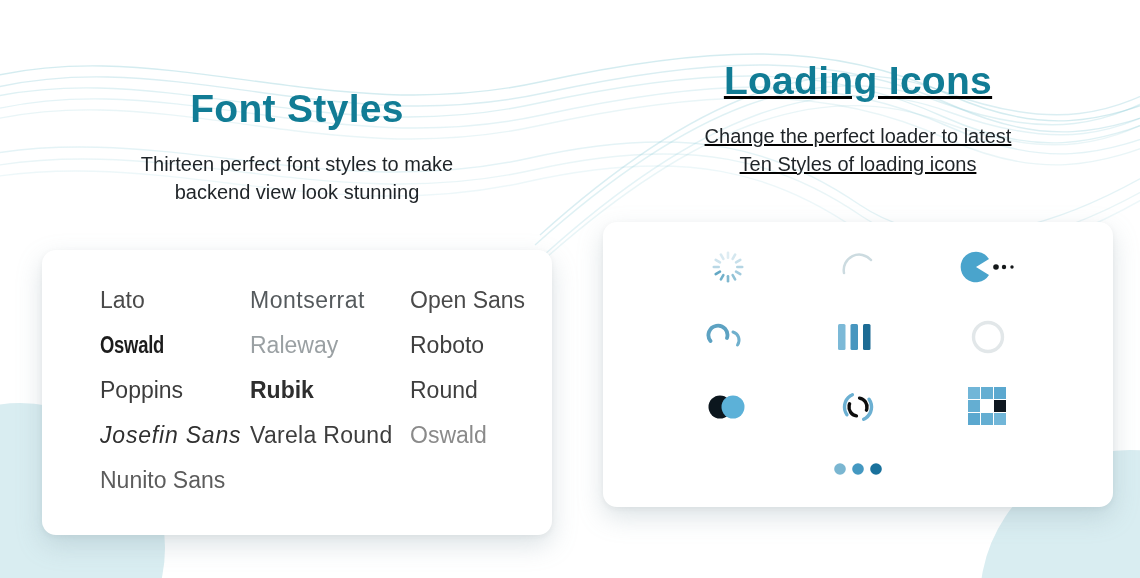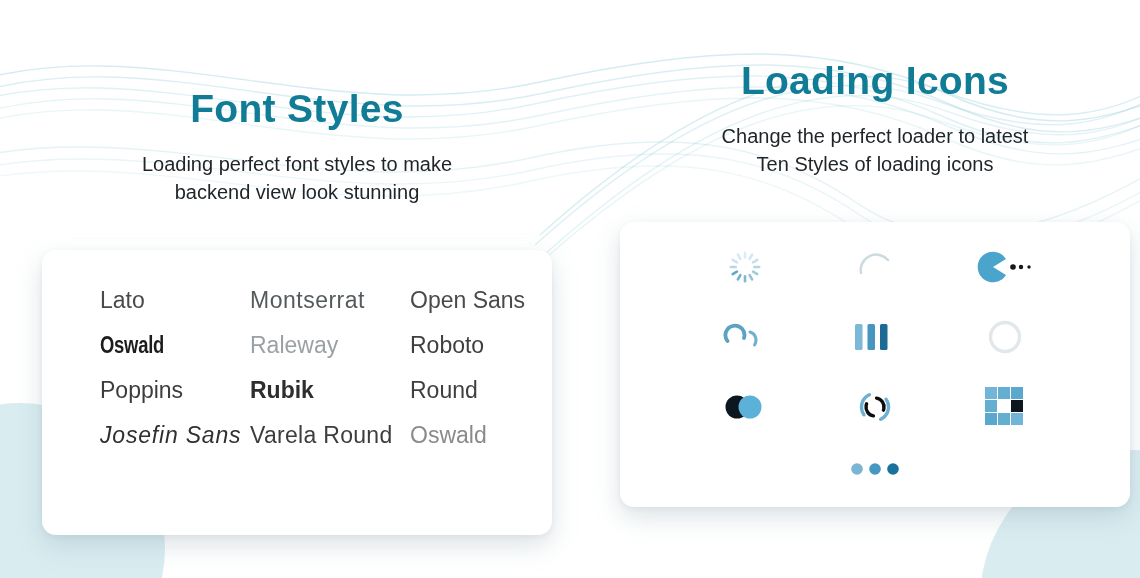--- a/index.html
+++ b/index.html
@@ -8,21 +8,21 @@
     position:relative; width:1140px; height:578px;
     background:#ffffff; overflow:hidden;
   }
   .waves { position:absolute; top:0; left:0; pointer-events:none; }
   .blob { position:absolute; border-radius:50%; background:#d9edf1; z-index:0; }
   .blob-l { width:290px; height:290px; left:-125px; bottom:-115px; }
   .blob-r { width:300px; height:300px; right:-140px; bottom:-172px; }
 
   .col { position:absolute; top:0; width:510px; text-align:center; z-index:2; }
   .col-left  { left:42px;margin-top:28px; }
-  .col-right { left:620px; }
+  .col-right { left:603px;text-decoration:underline; }
 
   h1.sec-title {
     margin:58px 0 0; line-height:46px; font-size:39px; font-weight:700;
     letter-spacing:.3px; color:#117c95;
   }
   p.sub {
     margin:18px 0 0; font-size:20px; line-height:28px; color:#1f2428;
     font-weight:400;
   }
   .card {
@@ -87,38 +87,39 @@
       <use href="#wC" transform="translate(-2,30)" opacity=".18"></use>
     </g>
   </svg>
 
   <div class="blob blob-l"></div>
   <div class="blob blob-r"></div>
 
   <section class="col col-left">
     <h1 class="sec-title">Font Styles</h1>
     <p class="sub">
-      <span>Loading perfect font styles to make</span><br>
+      <span>Thirteen perfect font styles to make</span><br>
       <span>backend view look stunning</span>
     </p>
 
     <div class="card">
       <div class="font-grid">
         <span class="f-lato">Lato</span>
         <span class="f-montserrat">Montserrat</span>
         <span class="f-opensans">Open Sans</span>
         <span><span class="f-oswald">Oswald</span></span>
         <span class="f-raleway">Raleway</span>
         <span class="f-roboto">Roboto</span>
         <span class="f-poppins">Poppins</span>
         <span class="f-rubik">Rubik</span>
         <span class="f-inter">Round</span>
         <span class="f-josefin">Josefin Sans</span>
         <span class="f-varela">Varela Round</span>
         <span class="f-manrope">Oswald</span>
+        <span class="f-nunito">Nunito Sans</span>
       </div>
     </div>
   </section>
 
   <section class="col col-right">
     <h1 class="sec-title">Loading Icons</h1>
     <p class="sub">
       <span>Change the perfect loader to latest</span><br>
       <span>Ten Styles of loading icons</span>
     </p>

